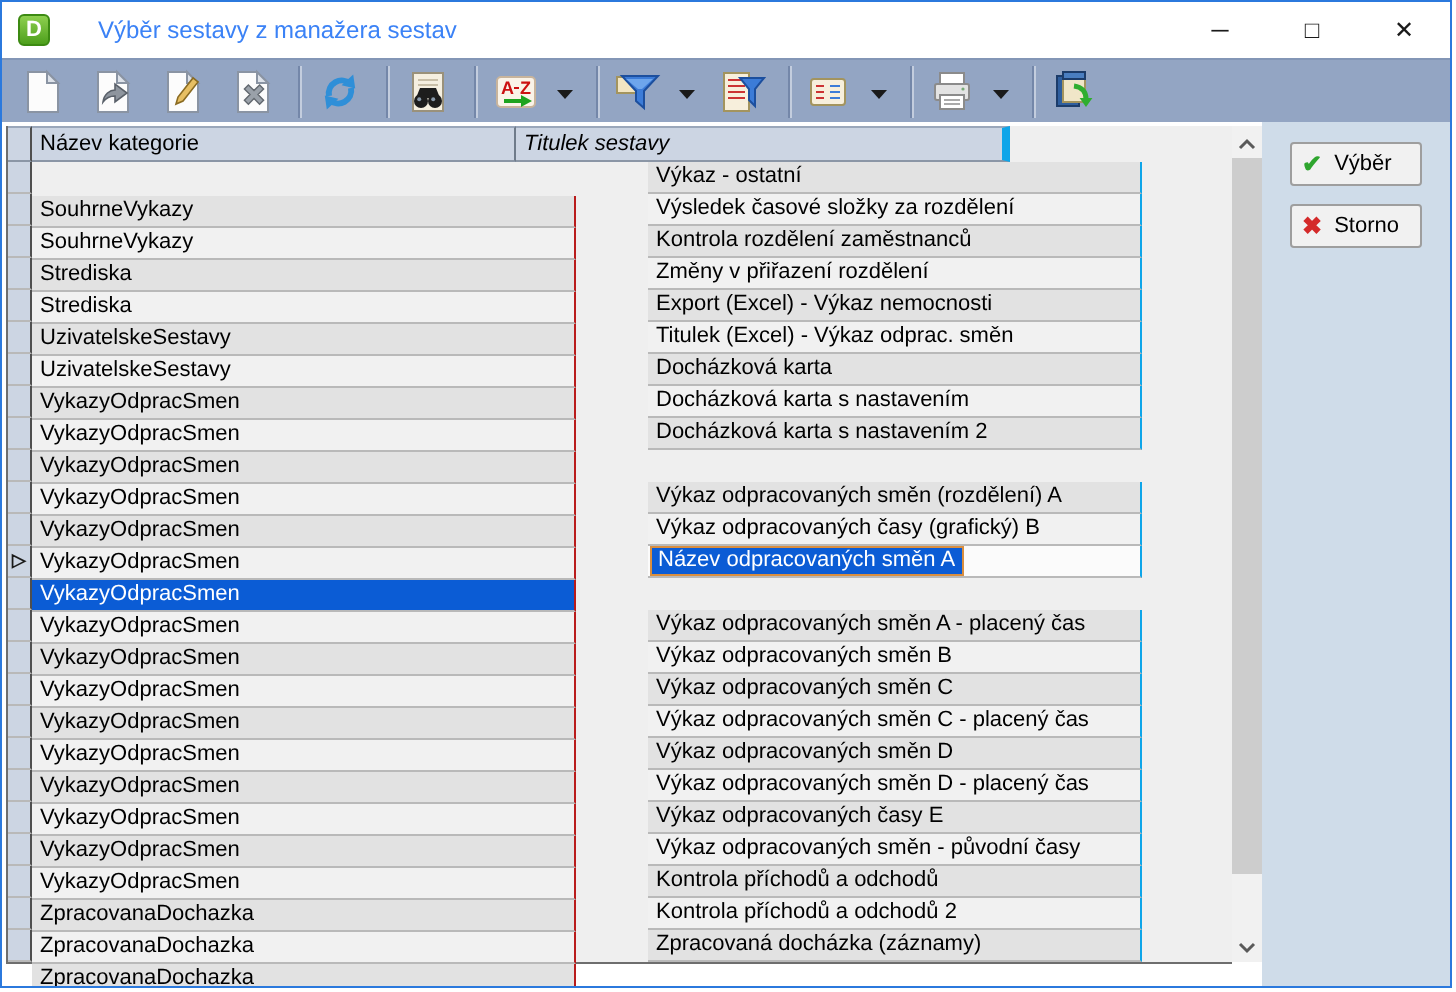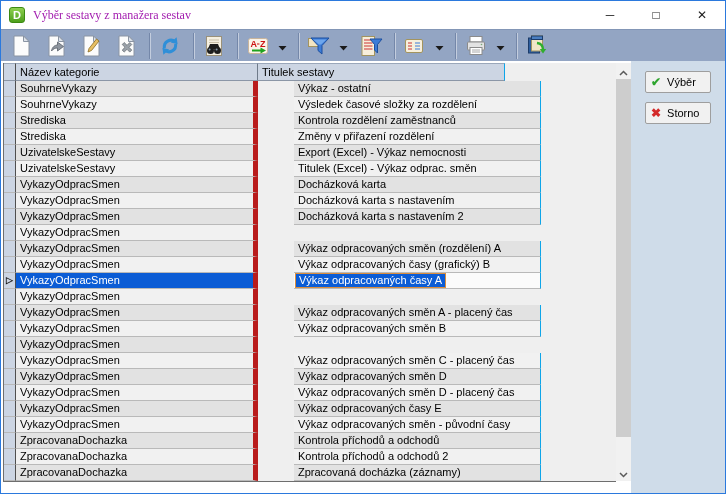--- a/index.html
+++ b/index.html
@@ -9,21 +9,21 @@
   }
   *{box-sizing:border-box; margin:0; padding:0;}
   body{width:728px; height:496px; font-family:"Liberation Sans",sans-serif; background:#fff; overflow:hidden;}
   .window{width:726px; height:494px; border:1px solid var(--window-border); background:#fff; position:relative; overflow:hidden;}
 
   
   .titlebar{height:28px; background:#fff; display:flex; align-items:center;}
   .app-icon{width:16px; height:16px; margin-left:8px; border-radius:3px;
     background:linear-gradient(#8ed04f,#4d9f1c); border:1px solid #3c8a12;
     color:#fff; font-weight:bold; font-size:11px; line-height:14px; text-align:center;}
-  .title{margin-left:8px; font-size:12px; color:#a21caf;font-family:Liberation Serif, serif;}
+  .title{margin-left:24px; font-size:12px; color:#3b82f6;}
   .win-controls{margin-left:auto; display:flex; height:100%;}
   .wc{width:46px; height:100%; display:flex; align-items:center; justify-content:center;
       font-size:12px; color:#1a1a1a;}
 
   
   .toolbar{height:32px; background:var(--toolbar-bg); border-top:1px solid #8396b6;
     display:flex; align-items:center; padding-left:6px;}
   .tool-btn{width:28px; height:28px; display:flex; align-items:center; justify-content:center; margin-right:7px;}
   .tool-dd{width:13px; height:28px; display:flex; align-items:center; justify-content:center; margin:0 7px 0 -3px;}
   .tico{display:flex;}
@@ -32,28 +32,28 @@
   
   .main{display:flex; height:434px; background:#fff;}
   .grid-wrap{width:615px; padding-top:2px; background:#fff;}
   .grid{margin-left:2px; width:613px; background:var(--grid-bg);
     border-left:1px solid #6e6e6e; border-bottom:1px solid #6e6e6e; font-size:11px; color:#000;}
   .grid-header{display:flex; height:18px; background:transparent;}
   .h-cell{height:18px; background:var(--header-bg); border-top:1px solid #9aa7ba;
     border-bottom:1px solid #8b96a6; border-right:1px solid #6f7b8a; padding:2px 4px 0; white-space:nowrap; overflow:hidden;}
   .h-sel{width:12px; padding:0; border-right:1px solid #4f4f4f;}
   .h-c1{width:242px;}
-  .h-c2{width:247px; border-right:1px solid #0ea5e9;}
+  .h-c2{width:247px; border-right:4px solid #0ea5e9;font-style:italic;}
   .h-fill{flex:1;}
   .grid-row{display:flex; height:16px;}
   .cell{height:16px; border-bottom:1px solid #b9b9b9; padding:1px 4px 0;
     white-space:nowrap; overflow:hidden; line-height:13px;}
   .sel-cell{width:12px; background:var(--header-bg); border-right:1px solid #4f4f4f; padding:0; text-align:center;}
   .sel-marker{font-size:9px; line-height:14px; color:#1a1a1a; font-weight:bold;}
-  .c1{width:242px; border-right:5px solid #b91c1c;}
+  .c1{width:272px; border-right:1px solid #b91c1c;margin-top:17px;}
   .c2{width:247px; border-right:1px solid #0ea5e9;margin-left:36px;}
   .r-dark .c1,.r-dark .c2{background:var(--row-dark);}
   .r-light .c1,.r-light .c2{background:var(--row-light);}
   .grid-row.selected .c1{background:var(--selection); color:#fff;}
   .grid-row.selected .c2{background:#fbfbfb; padding:0 0 0 1px;}
   .focus-text{display:inline-block; background:var(--selection); color:#fff;
     border:1px solid var(--focus-border); padding:0 3px; height:15px; line-height:13px;}
 
   
   .vscroll{width:15px; margin-top:2px; height:418px; background:#f1f1f1;
@@ -318,39 +318,40 @@
               <div class="cell c2">Výkaz odpracovaných směn (rozdělení) A</div>
             </div>
             <div class="grid-row r-light">
               <div class="cell sel-cell"></div>
               <div class="cell c1">VykazyOdpracSmen</div>
               <div class="cell c2">Výkaz odpracovaných časy (grafický) B</div>
             </div>
             <div class="grid-row r-dark selected">
               <div class="cell sel-cell"><span class="sel-marker">▷</span></div>
               <div class="cell c1">VykazyOdpracSmen</div>
-              <div class="cell c2"><span class="focus-text">Výkaz odpracovaných časy A</span></div>
+              <div class="cell c2"><span class="focus-text">Název odpracovaných směn A</span></div>
             </div>
             <div class="grid-row r-light">
               <div class="cell sel-cell"></div>
               <div class="cell c1">VykazyOdpracSmen</div>
             </div>
             <div class="grid-row r-dark">
               <div class="cell sel-cell"></div>
               <div class="cell c1">VykazyOdpracSmen</div>
               <div class="cell c2">Výkaz odpracovaných směn A - placený čas</div>
             </div>
             <div class="grid-row r-light">
               <div class="cell sel-cell"></div>
               <div class="cell c1">VykazyOdpracSmen</div>
               <div class="cell c2">Výkaz odpracovaných směn B</div>
             </div>
             <div class="grid-row r-dark">
               <div class="cell sel-cell"></div>
               <div class="cell c1">VykazyOdpracSmen</div>
+              <div class="cell c2">Výkaz odpracovaných směn C</div>
             </div>
             <div class="grid-row r-light">
               <div class="cell sel-cell"></div>
               <div class="cell c1">VykazyOdpracSmen</div>
               <div class="cell c2">Výkaz odpracovaných směn C - placený čas</div>
             </div>
             <div class="grid-row r-dark">
               <div class="cell sel-cell"></div>
               <div class="cell c1">VykazyOdpracSmen</div>
               <div class="cell c2">Výkaz odpracovaných směn D</div>

